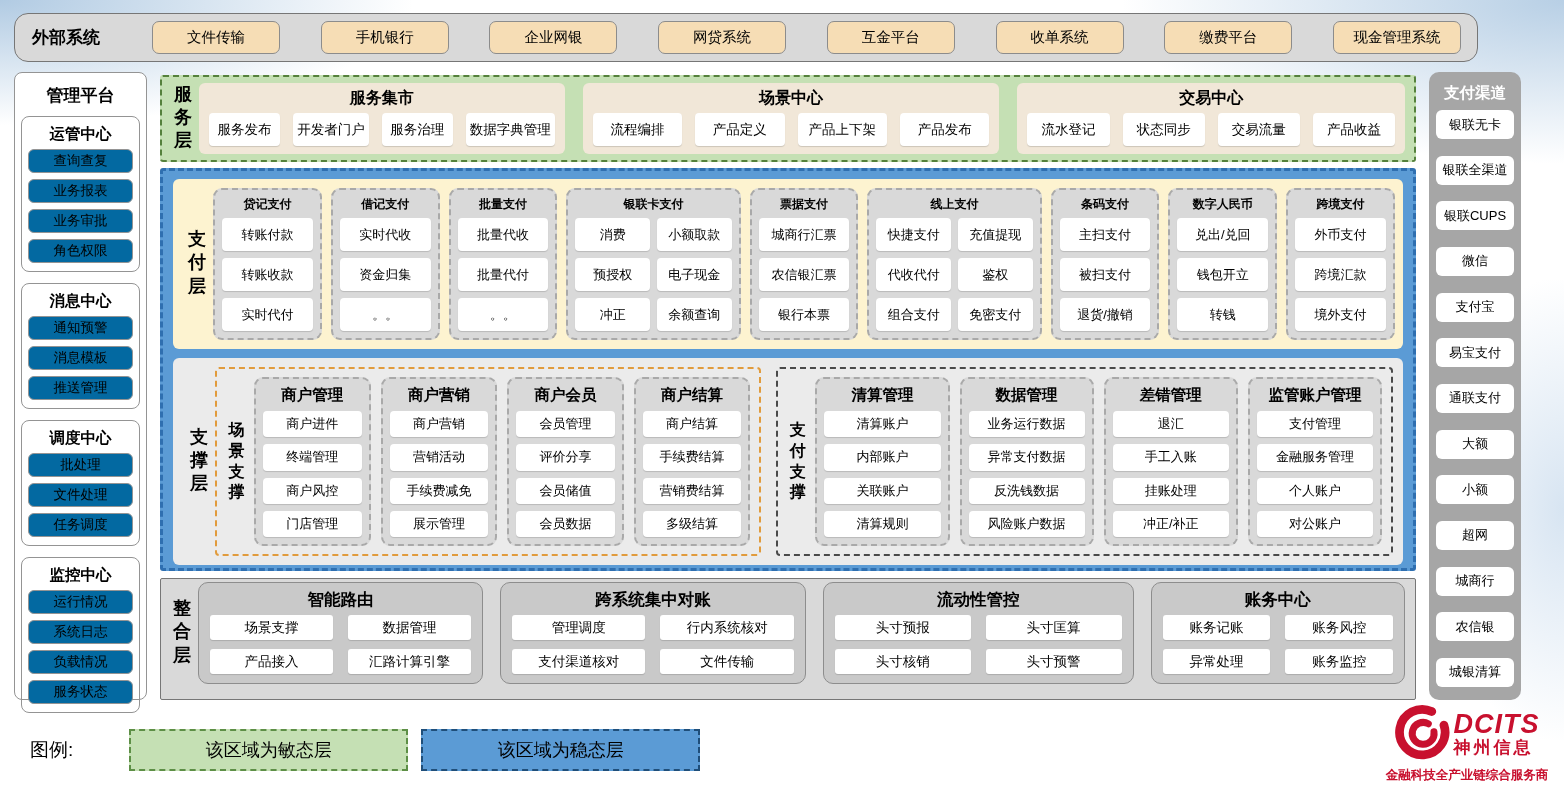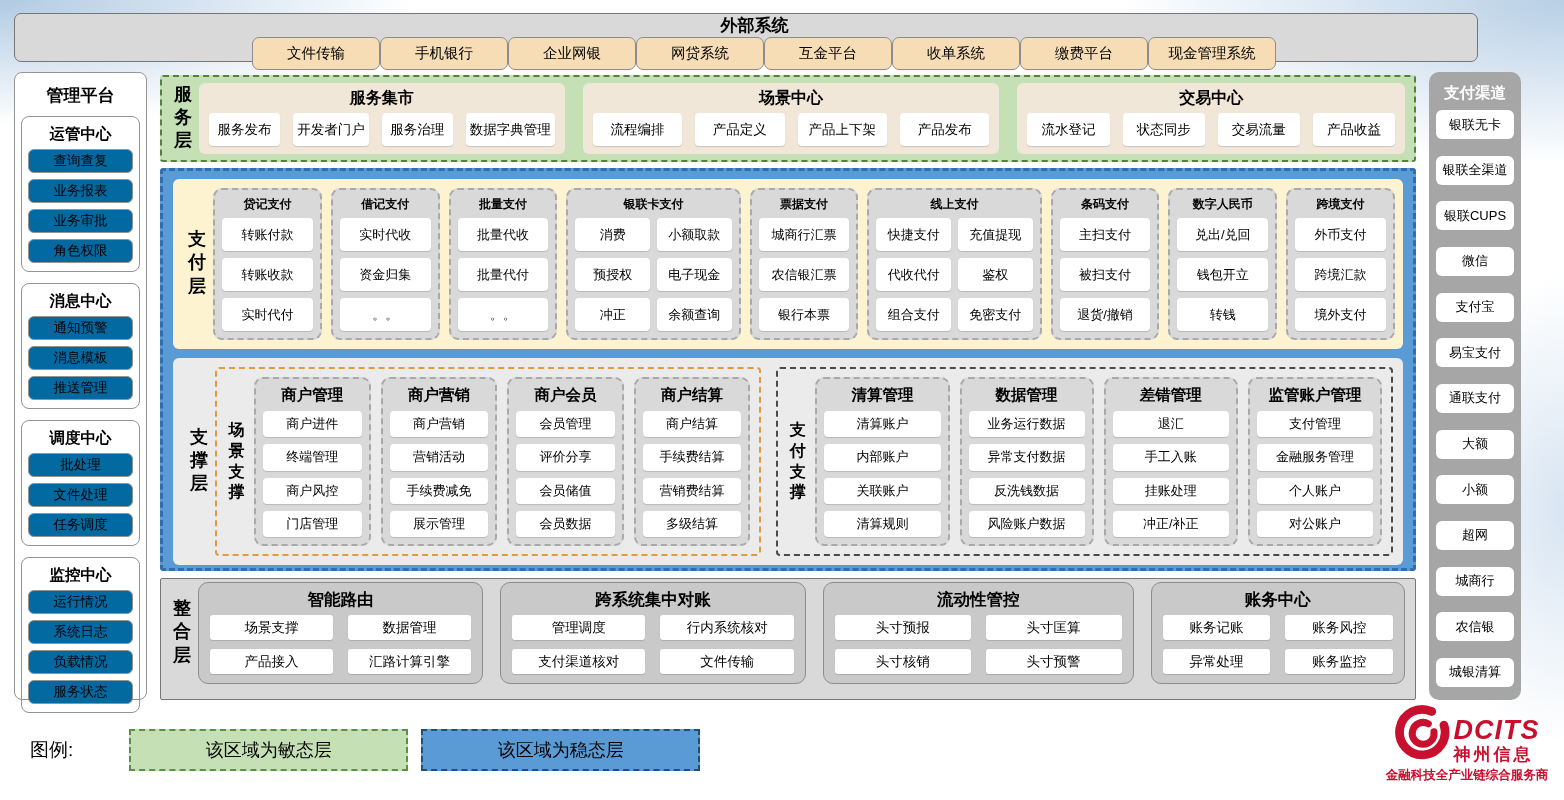--- a/index.html
+++ b/index.html
@@ -8,22 +8,22 @@
 
   .bg-tl { position:absolute; left:0; top:0; width:430px; height:130px;
            background:radial-gradient(ellipse at 0% 0%, rgba(125,168,208,.6), transparent 68%); }
   .bg-tr { position:absolute; right:0; top:0; width:460px; height:170px;
            background:radial-gradient(ellipse at 100% 0%, rgba(125,168,208,.55), transparent 68%); }
   .bg-r  { position:absolute; right:0; top:280px; width:130px; height:460px;
            background:radial-gradient(ellipse at 100% 50%, rgba(150,185,220,.38), transparent 72%); }
 
   
   .topbar { position:absolute; left:14px; top:13px; width:1464px; height:49px;
-            background:var(--panel-gray,#d9d9d9); border:1.5px solid #767676; border-radius:7px;
-            display:flex; align-items:center;flex-direction:column; }
+            background:var(--panel-gray,#d9d9d9); border:1.5px solid #767676; border-radius:14px;
+            display:flex; align-items:center; }
   .topbar-label { font-weight:bold; font-size:17px; margin-left:17px; white-space:nowrap; }
   .topbar-items { flex:1; display:flex; justify-content:space-between; margin:0 16px 0 52px; }
   .sys-btn { width:128px; height:33px; background:var(--tan-button,#f6ddb5); border:1px solid #8c8c8c;
              border-radius:7px; display:flex; align-items:center; justify-content:center;
              font-size:14.5px; cursor:pointer; }
 
   
   .left-panel { position:absolute; left:14px; top:72px; width:133px; height:628px; background:#fff;
                 border:1.5px solid #949494; border-radius:8px; display:flex; flex-direction:column; padding:5px 6px 8px; }
   .left-title { text-align:center; font-weight:bold; font-size:17px; padding:6px 0 9px; }
@@ -99,21 +99,21 @@
   
   .legend { position:absolute; left:30px; top:729px; display:flex; align-items:center; }
   .legend-label { font-size:19px; margin-right:56px; }
   .legend-items { display:flex; gap:13px; }
   .legend-box { width:279px; height:42px; display:flex; align-items:center; justify-content:center; font-size:18px; }
   .legend-box.agile { background:var(--agile-green,#c5e0b4); border:2px dashed #5d8f46; }
   .legend-box.stable { background:var(--stable-blue,#5b9bd5); border:2px dashed #1f4e79; }
 
   
   .logo { position:absolute; left:1384px; top:704px; width:166px; display:flex; flex-direction:column; align-items:center; }
-  .logo-top { display:flex; align-items:flex-end; gap:3px; }
+  .logo-top { display:flex; align-items:center; gap:3px; }
   .logo-texts { display:flex; flex-direction:column; line-height:1.08; }
   .logo-brand { color:var(--brand-red,#c8102e); font-weight:bold; font-style:italic; font-size:27px; letter-spacing:1px; }
   .logo-name { color:var(--brand-red,#c8102e); font-size:17px; font-weight:bold; letter-spacing:3px; }
   .logo-tagline { color:var(--brand-red,#c8102e); font-weight:bold; font-size:12.5px; margin-top:3px; white-space:nowrap; }
 </style>
 </head>
 <body>
 
 <div class="canvas">
   <div class="bg-tl"></div>

